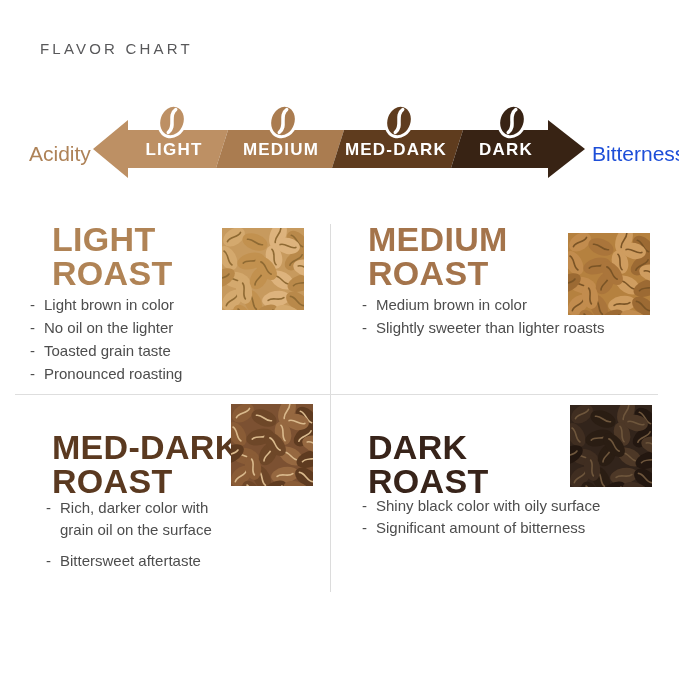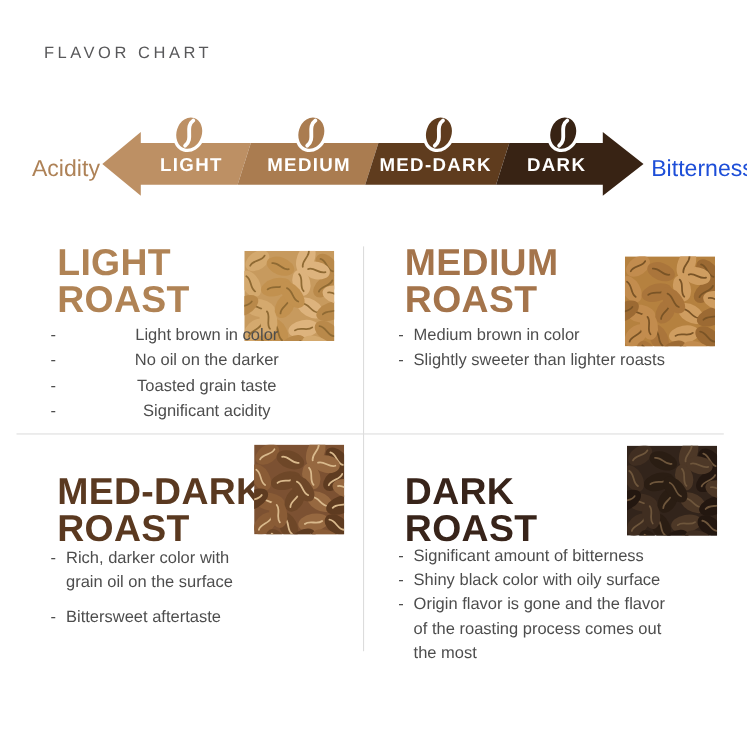--- a/index.html
+++ b/index.html
@@ -183,25 +183,25 @@
           <g transform="translate(84,40) rotate(15)">
             <ellipse rx="13" ry="8" fill="#ddb37d"></ellipse>
             <path d="M-8 0 C -3 -3, 3 3, 8 0" stroke="#8f6a33" stroke-width="1.6" fill="none" stroke-linecap="round"></path>
           </g>
           <g transform="translate(0,50) rotate(-30)">
             <ellipse rx="14" ry="8" fill="#b9894a"></ellipse>
             <path d="M-8 0 C -3 -3, 3 3, 8 0" stroke="#8f6a33" stroke-width="1.6" fill="none" stroke-linecap="round"></path>
           </g>
         </svg>
       </div>
-    <ul class="notes roomy" style="left:46px;top:293px;width:270px;text-align:center;">
+    <ul class="notes roomy" style="left:30px;top:293px;width:270px;">
         <li>Light brown in color</li>
-        <li>No oil on the darker</li>
+        <li>No oil on the lighter</li>
         <li>Toasted grain taste</li>
-        <li>Significant acidity</li>
+        <li>Pronounced roasting</li>
       </ul>
   </div>
 
   <div>
     <div class="roast-heading" style="left: 368px; top: 222px; color: rgb(164, 116, 75);">
       <div>MEDIUM</div>
       <div>ROAST</div>
     </div>
     <div class="bean-photo" style="left:568px;top:233px;">
         <svg width="82" height="82">
@@ -522,19 +522,18 @@
             <ellipse rx="13" ry="8" fill="#4d3827"></ellipse>
             <path d="M-8 0 C -3 -3, 3 3, 8 0" stroke="#6e563c" stroke-width="1.6" fill="none" stroke-linecap="round"></path>
           </g>
           <g transform="translate(0,50) rotate(-30)">
             <ellipse rx="14" ry="8" fill="#231710"></ellipse>
             <path d="M-8 0 C -3 -3, 3 3, 8 0" stroke="#6e563c" stroke-width="1.6" fill="none" stroke-linecap="round"></path>
           </g>
         </svg>
       </div>
     <ul class="notes" style="left:362px;top:495px;width:258px;">
+        <li>Shiny black color with oily surface</li>
         <li>Significant amount of bitterness</li>
-        <li>Shiny black color with oily surface</li>
-        <li>Origin flavor is gone and the flavor of the roasting process comes out the most</li>
       </ul>
   </div>
 
 </div>
 
 </body></html>

